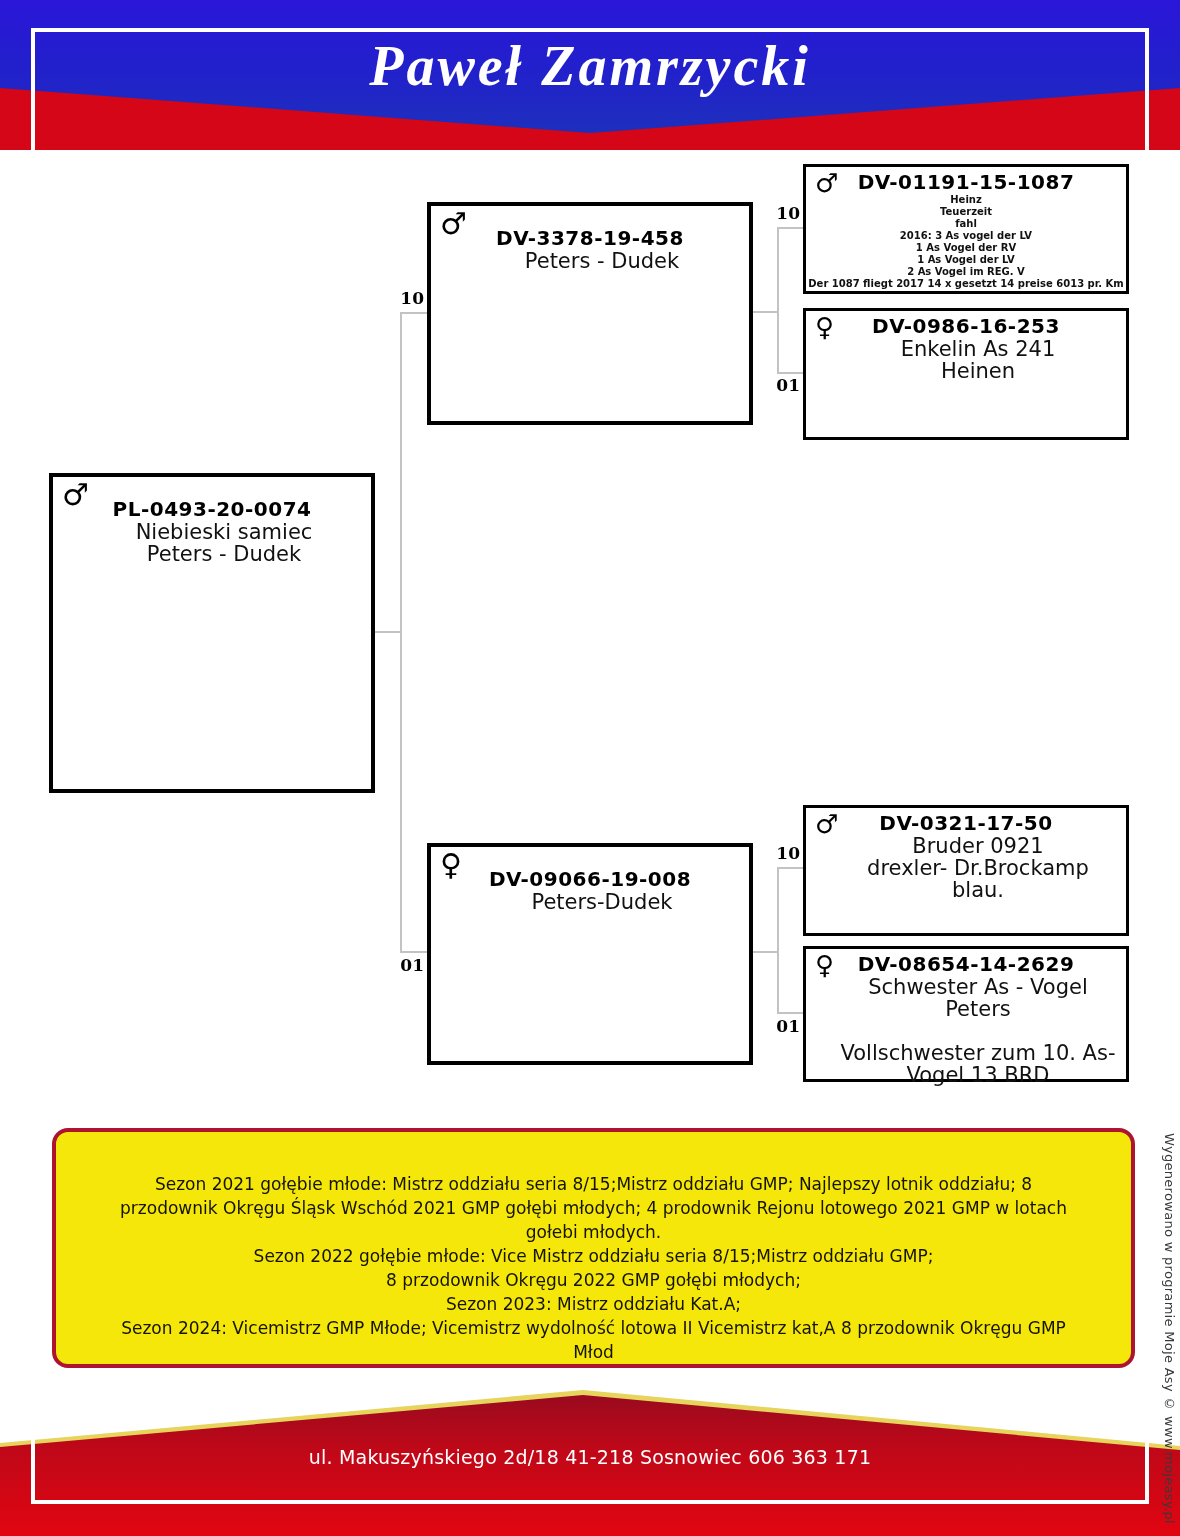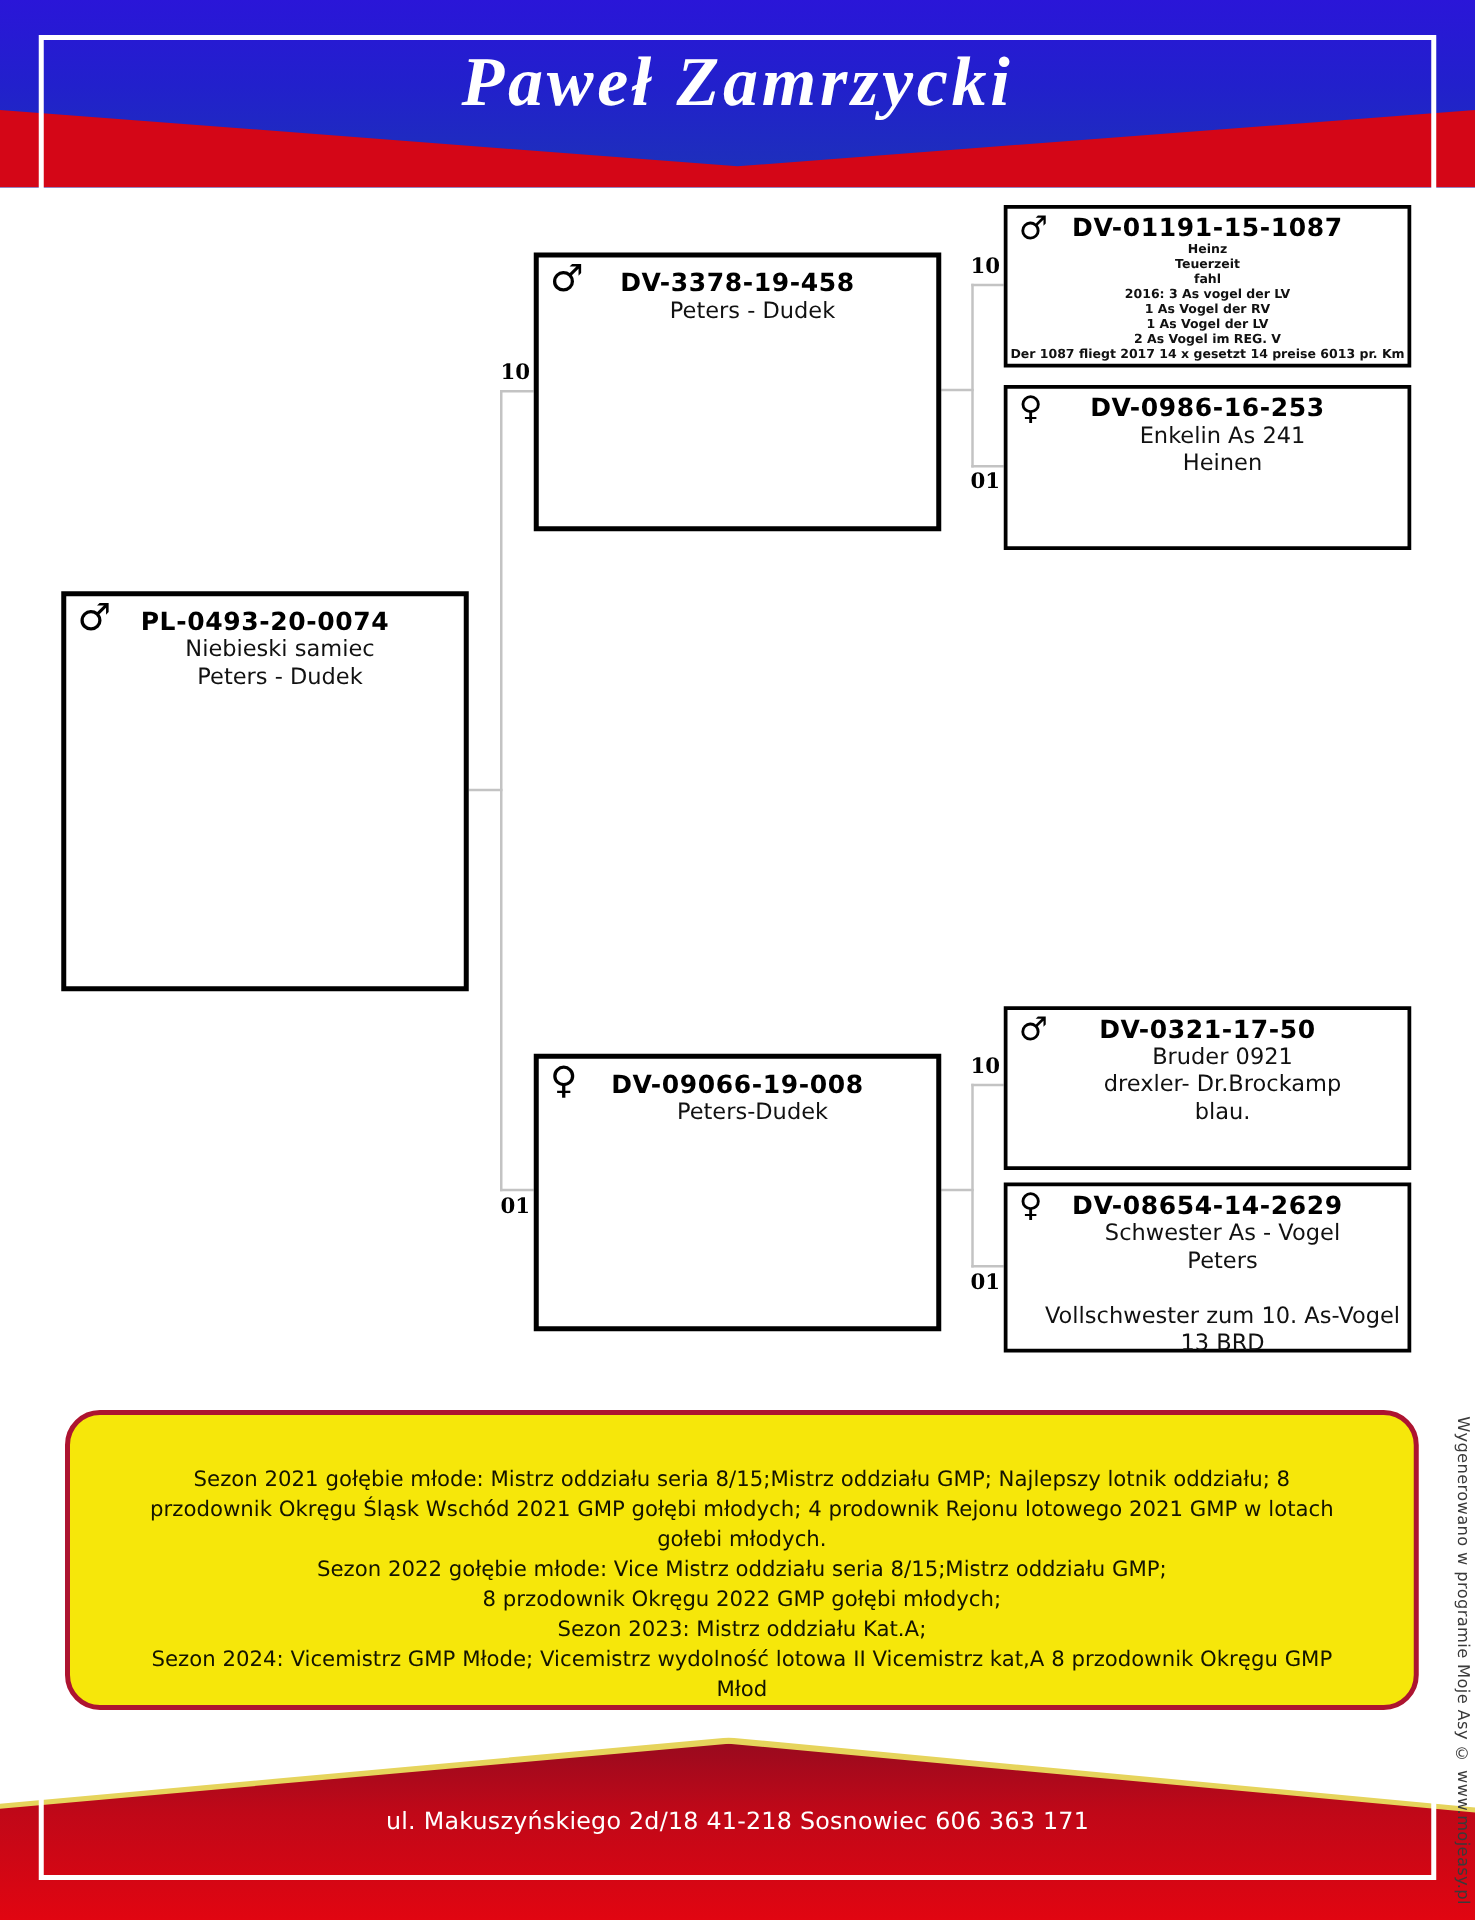--- a/index.html
+++ b/index.html
@@ -16,33 +16,33 @@
 
   
   .frame{position:absolute;left:31px;top:28px;width:1118px;height:1476px;
          border:4px solid #ffffff;box-sizing:border-box;pointer-events:none;z-index:5;}
 
   
   .pbox{position:absolute;border:4px solid #000;background:#fff;box-sizing:border-box;
         text-align:center;z-index:2;}
   .pbox.thin{border-width:3px;}
   .sex{position:absolute;left:9px;top:2px;font-size:30px;line-height:32px;color:#000;}
-  .pid{font-weight:bold;font-size:20px;margin-top:8px;letter-spacing:.5px;color:#000;}
+  .pid{font-weight:bold;font-size:20px;margin-top:20px;letter-spacing:.5px;color:#000;}
   .pid.small-top{margin-top:3px;}
-  .pline{font-size:18px;line-height:22px;min-height:22px;color:#111;margin-left:24px;}
+  .pline{font-size:21px;line-height:22px;min-height:22px;color:#111;margin-left:24px;}
   .psmall{font-size:10px;line-height:12px;font-weight:bold;color:#111;}
 
   
   .cline{position:absolute;background:#c3c3c3;z-index:1;}
   .clabel{position:absolute;font-family:"DejaVu Serif",serif;font-weight:bold;
           font-size:17px;color:#000;width:30px;text-align:right;z-index:3;}
 
   
   .ach{position:absolute;left:52px;top:1128px;width:1083px;height:240px;box-sizing:border-box;
-       background:#f6e70a;border:4px solid #ad1430;border-radius:28px;padding:40px 58px 0;z-index:2;}
+       background:#f6e70a;border:4px solid #ad1430;border-radius:16px;padding:40px 58px 0;z-index:2;}
   .ach-line{font-size:17px;line-height:24px;color:#141400;text-align:center;}
 
   
   .footer{position:absolute;left:0;top:1380px;width:1180px;height:156px;z-index:1;}
   .footer-edge{position:absolute;left:0;top:0;width:1180px;height:156px;background:#e6d45c;
        clip-path:polygon(0 63px,583px 10px,1180px 66px,1180px 156px,0 156px);}
   .footer-red{position:absolute;left:0;top:0;width:1180px;height:156px;
        background:linear-gradient(180deg,#8f0b20 0%,#c00818 45%,#e10511 100%);
        clip-path:polygon(0 67px,583px 15px,1180px 70px,1180px 156px,0 156px);}
   .addr{position:absolute;top:66px;left:0;width:100%;text-align:center;color:#ffffff;

